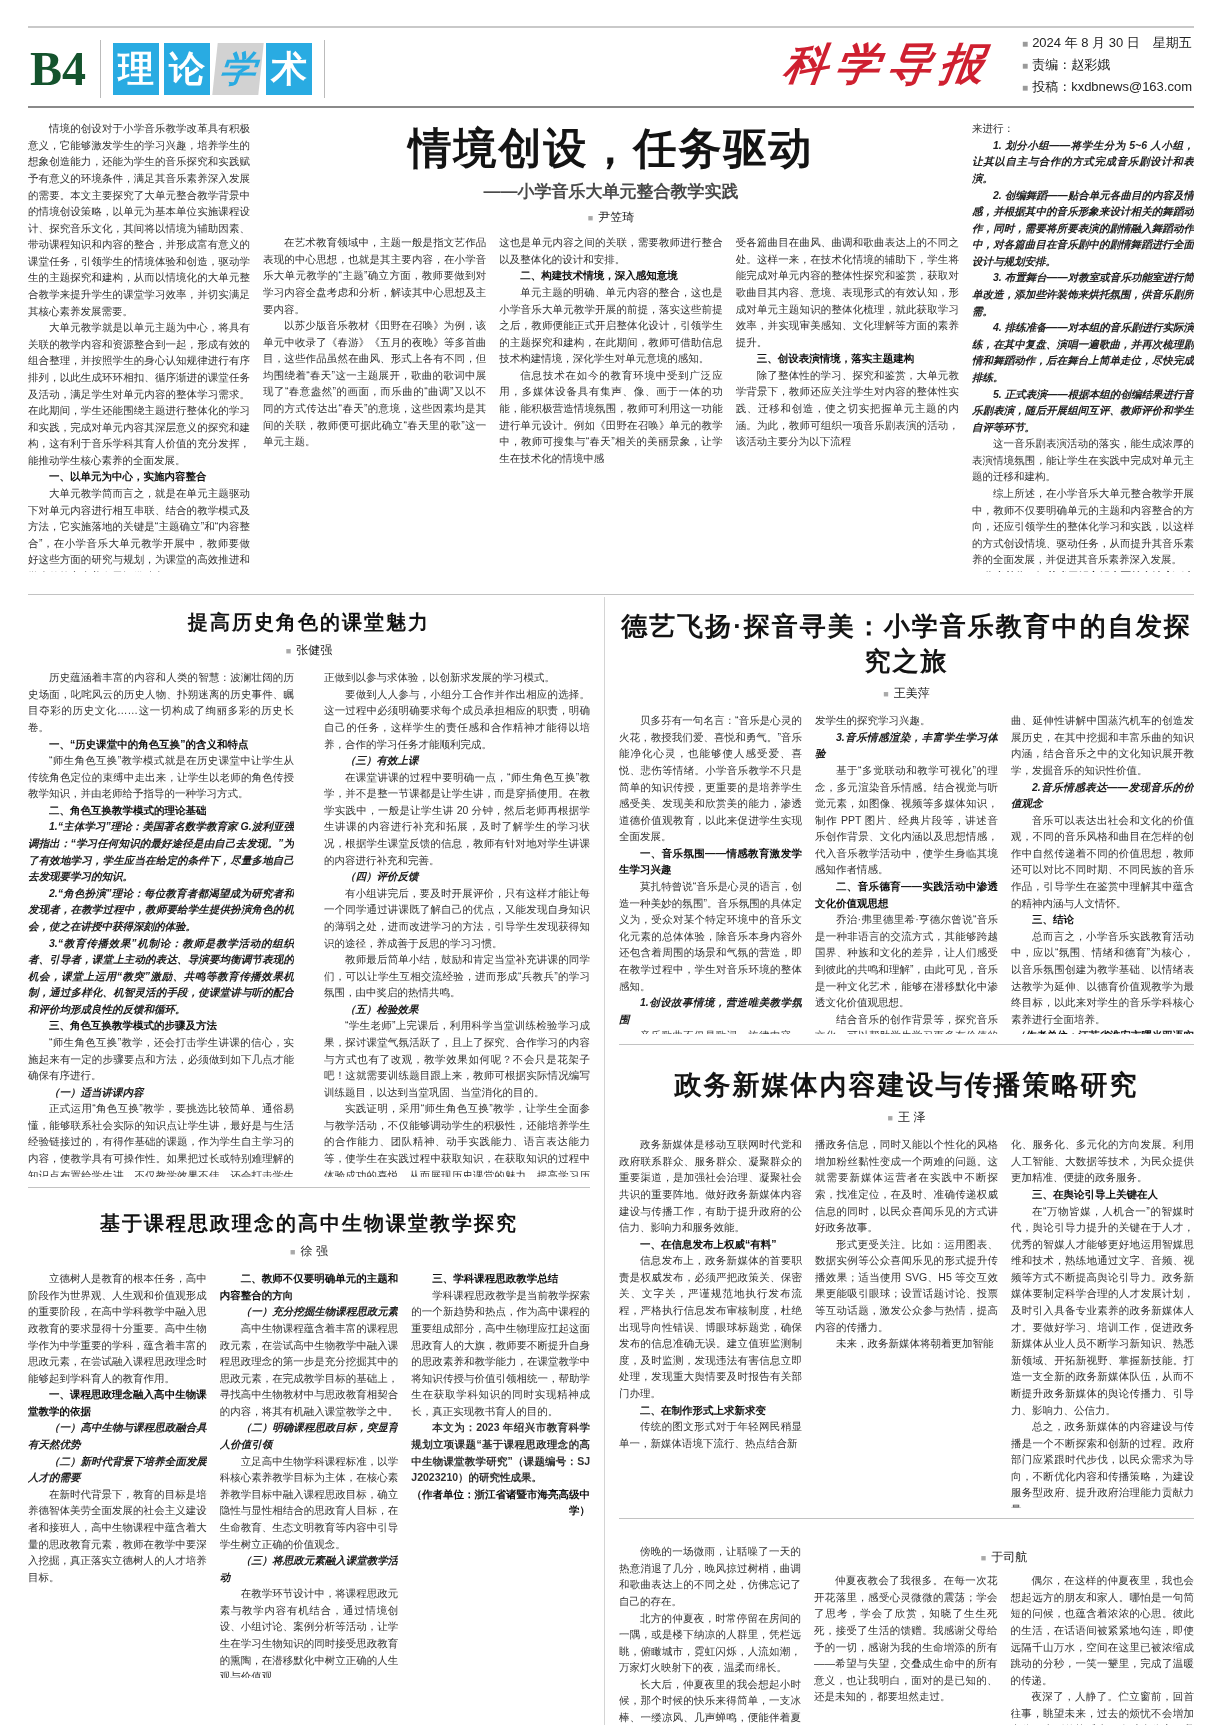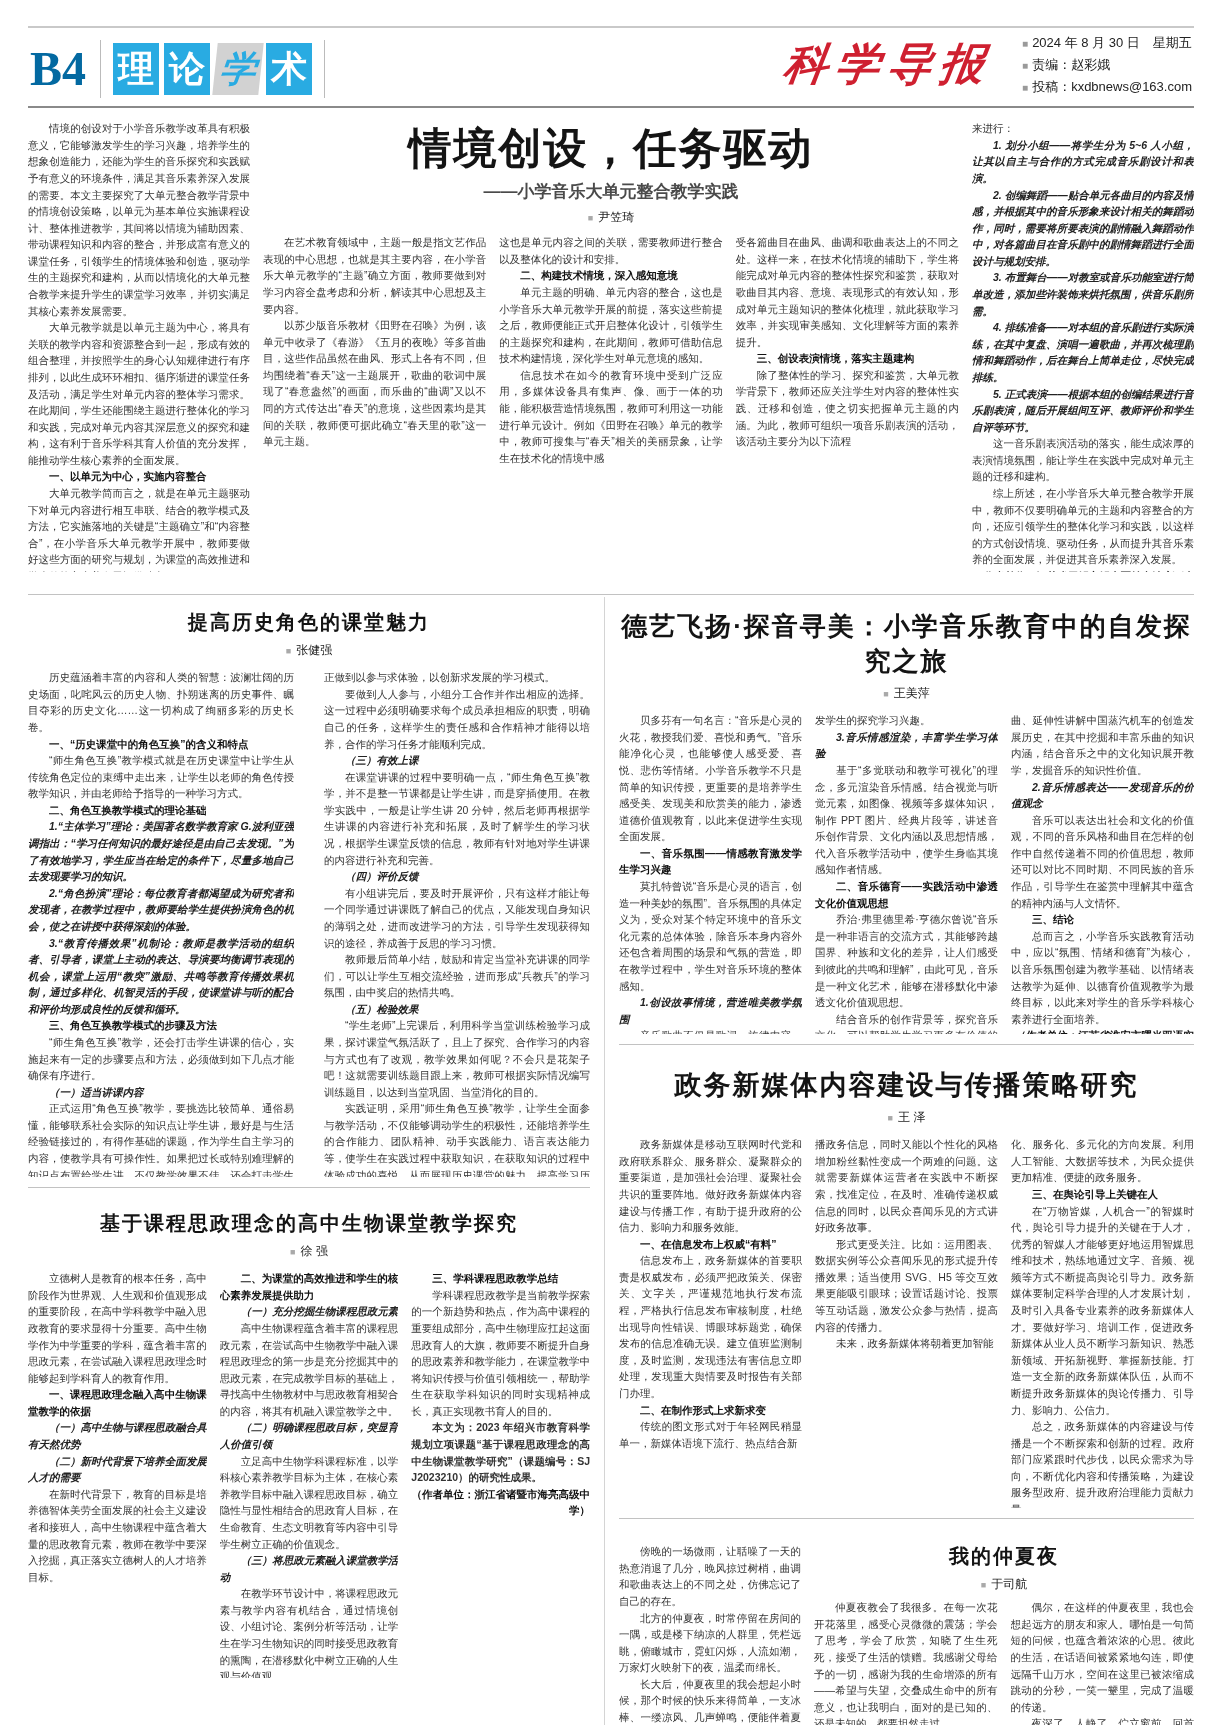--- a/index.html
+++ b/index.html
@@ -4,21 +4,21 @@
 <style>
   html,body{margin:0;padding:0;background:#e8e8e8;}
   .page{position:relative;width:1220px;min-height:1725px;margin:0 auto;background:#ffffff;
         font-family:"Liberation Sans","DejaVu Sans",sans-serif;color:#2b2b2b;overflow:hidden;}
   .inner{padding:26px 26px 20px 28px;}
   
   .toprule{border-top:2px solid #c9c9c9;}
   .header{display:flex;align-items:flex-end;justify-content:space-between;
           padding:4px 2px 8px 2px;border-bottom:2px solid #8a8a8a;}
   .hleft{display:flex;align-items:center;gap:14px;}
-  .edition{font-family:"Liberation Serif","DejaVu Serif",serif;font-size:48px;font-weight:700;color:#0369a1;line-height:1;}
+  .edition{font-family:"Liberation Serif","DejaVu Serif",serif;font-size:48px;font-weight:700;color:#14532d;line-height:1;}
   .blockstrip{display:flex;align-items:center;gap:5px;border-left:1px solid #bbb;border-right:1px solid #bbb;padding:0 12px;height:58px;}
   .blk{width:46px;height:52px;display:flex;align-items:center;justify-content:center;
        font-size:36px;font-weight:700;line-height:1;}
   .blk.blue{background:#29abe2;color:#fff;}
   .blk.gray{background:#d2d2d2;color:#29abe2;font-style:italic;transform:skewX(-6deg);font-family:"Liberation Serif","DejaVu Serif",serif;}
   .hright{display:flex;align-items:center;gap:30px;}
   .masthead{font-family:"Liberation Serif","DejaVu Serif",serif;font-style:italic;font-weight:700;
             font-size:44px;color:#cf2030;letter-spacing:8px;transform:skewX(-8deg);line-height:1;}
   .pubinfo{font-size:13px;color:#222;line-height:1.7;}
   .pubinfo .sq{color:#9a9a9a;font-size:10px;margin-right:4px;}
@@ -88,21 +88,21 @@
           <div><span class="sq">■</span><span>责编：赵彩娥</span></div>
           <div><span class="sq">■</span><span>投稿：kxdbnews@163.com</span></div>
         </div>
       </div>
     </div>
 
     <div class="art art1">
       <div class="a1row">
         <div class="a1side colset">
             <div class="col">
-              <p class="t-p">情境的创设对于小学音乐教学改革具有积极意义，它能够激发学生的学习兴趣，培养学生的想象创造能力，还能为学生的音乐探究和实践赋予有意义的环境条件，满足其音乐素养深入发展的需要。本文主要探究了大单元整合教学背景中的情境创设策略，以单元为基本单位实施课程设计、整体推进教学，其间将以情境为辅助因素、带动课程知识和内容的整合，并形成富有意义的课堂任务，引领学生的情境体验和创造，驱动学生的主题探究和建构，从而以情境化的大单元整合教学来提升学生的课堂学习效率，并切实满足其核心素养发展需要。</p>
+              <p class="t-p">情境的创设对于小学音乐教学改革具有积极意义，它能够激发学生的学习兴趣，培养学生的想象创造能力，还能为学生的音乐探究和实践赋予有意义的环境条件，满足其音乐素养深入发展的需要。本文主要探究了大单元整合教学背景中的情境创设策略，以单元为基本单位实施课程设计、探究音乐文化，其间将以情境为辅助因素、带动课程知识和内容的整合，并形成富有意义的课堂任务，引领学生的情境体验和创造，驱动学生的主题探究和建构，从而以情境化的大单元整合教学来提升学生的课堂学习效率，并切实满足其核心素养发展需要。</p>
               <p class="t-p">大单元教学就是以单元主题为中心，将具有关联的教学内容和资源整合到一起，形成有效的组合整理，并按照学生的身心认知规律进行有序排列，以此生成环环相扣、循序渐进的课堂任务及活动，满足学生对单元内容的整体学习需求。在此期间，学生还能围绕主题进行整体化的学习和实践，完成对单元内容其深层意义的探究和建构，这有利于音乐学科其育人价值的充分发挥，能推动学生核心素养的全面发展。</p>
               <p class="t-h">一、以单元为中心，实施内容整合</p>
               <p class="t-p">大单元教学简而言之，就是在单元主题驱动下对单元内容进行相互串联、结合的教学模式及方法，它实施落地的关键是“主题确立”和“内容整合”，在小学音乐大单元教学开展中，教师要做好这些方面的研究与规划，为课堂的高效推进和学生的核心素养发展提供助力。</p>
             </div>
           </div>
         <div class="a1mid">
           <div class="titleblock">
             <h1 class="a-title a1title">情境创设，任务驱动</h1>
             <div class="a-sub a1subtitle">——小学音乐大单元整合教学实践</div>
             <div class="byline"><span class="sq">■</span><span>尹笠琦</span></div>
@@ -188,21 +188,21 @@
           </div>
           <div class="colset">
               <div class="col">
                 <p class="t-p">立德树人是教育的根本任务，高中阶段作为世界观、人生观和价值观形成的重要阶段，在高中学科教学中融入思政教育的要求显得十分重要。高中生物学作为中学重要的学科，蕴含着丰富的思政元素，在尝试融入课程思政理念时能够起到学科育人的教育作用。</p>
                 <p class="t-h">一、课程思政理念融入高中生物课堂教学的依据</p>
                 <p class="t-sub">（一）高中生物与课程思政融合具有天然优势</p>
                 <p class="t-sub">（二）新时代背景下培养全面发展人才的需要</p>
                 <p class="t-p">在新时代背景下，教育的目标是培养德智体美劳全面发展的社会主义建设者和接班人，高中生物课程中蕴含着大量的思政教育元素，教师在教学中要深入挖掘，真正落实立德树人的人才培养目标。</p>
               </div>
               <div class="col">
-                <p class="t-h">二、为课堂的高效推进和学生的核心素养发展提供助力</p>
+                <p class="t-h">二、教师不仅要明确单元的主题和内容整合的方向</p>
                 <p class="t-sub">（一）充分挖掘生物课程思政元素</p>
                 <p class="t-p">高中生物课程蕴含着丰富的课程思政元素，在尝试高中生物教学中融入课程思政理念的第一步是充分挖掘其中的思政元素，在完成教学目标的基础上，寻找高中生物教材中与思政教育相契合的内容，将其有机融入课堂教学之中。</p>
                 <p class="t-sub">（二）明确课程思政目标，突显育人价值引领</p>
                 <p class="t-p">立足高中生物学科课程标准，以学科核心素养教学目标为主体，在核心素养教学目标中融入课程思政目标，确立隐性与显性相结合的思政育人目标，在生命教育、生态文明教育等内容中引导学生树立正确的价值观念。</p>
                 <p class="t-sub">（三）将思政元素融入课堂教学活动</p>
                 <p class="t-p">在教学环节设计中，将课程思政元素与教学内容有机结合，通过情境创设、小组讨论、案例分析等活动，让学生在学习生物知识的同时接受思政教育的熏陶，在潜移默化中树立正确的人生观与价值观。</p>
               </div>
               <div class="col">
                 <p class="t-h">三、学科课程思政教学总结</p>
                 <p class="t-p">学科课程思政教学是当前教学探索的一个新趋势和热点，作为高中课程的重要组成部分，高中生物理应扛起这面思政育人的大旗，教师要不断提升自身的思政素养和教学能力，在课堂教学中将知识传授与价值引领相统一，帮助学生在获取学科知识的同时实现精神成长，真正实现教书育人的目的。</p>
@@ -283,21 +283,20 @@
           <div class="art6row">
             <div class="a6side colset">
                 <div class="col">
                   <p class="t-p">傍晚的一场微雨，让聒噪了一天的热意消退了几分，晚风掠过树梢，曲调和歌曲表达上的不同之处，仿佛忘记了自己的存在。</p>
                   <p class="t-p">北方的仲夏夜，时常停留在房间的一隅，或是楼下纳凉的人群里，凭栏远眺，俯瞰城市，霓虹闪烁，人流如潮，万家灯火映射下的夜，温柔而绵长。</p>
                   <p class="t-p">长大后，仲夏夜里的我会想起小时候，那个时候的快乐来得简单，一支冰棒、一缕凉风、几声蝉鸣，便能伴着夏夜美美睡去。夜半的小夜曲，不需要多美的旋律，也能唱出岁月的主题。</p>
                 </div>
               </div>
             <div class="a6mid">
               <div class="titleblock">
-                <h2 class="a-title a6title">我的仲夏夜</h2>
                 <div class="byline"><span class="sq">■</span><span>于司航</span></div>
               </div>
               <div class="colset">
                   <div class="col">
                     <p class="t-p">仲夏夜教会了我很多。在每一次花开花落里，感受心灵微微的震荡；学会了思考，学会了欣赏，知晓了生生死死，接受了生活的馈赠。我感谢父母给予的一切，感谢为我的生命增添的所有——希望与失望，交叠成生命中的所有意义，也让我明白，面对的是已知的、还是未知的，都要坦然走过。</p>
                   </div>
                   <div class="col">
                     <p class="t-p">偶尔，在这样的仲夏夜里，我也会想起远方的朋友和家人。哪怕是一句简短的问候，也蕴含着浓浓的心思。彼此的生活，在话语间被紧紧地勾连，即使远隔千山万水，空间在这里已被浓缩成跳动的分秒，一笑一颦里，完成了温暖的传递。</p>
                     <p class="t-p">夜深了，人静了。伫立窗前，回首往事，眺望未来，过去的烦忧不会增加半分，未到的快乐也不会减少分毫，我相信生活的答案只能靠自己解答，悠远流传的永远是你自己的故事，尽管可能不会那么精彩——</p>
                   </div>

